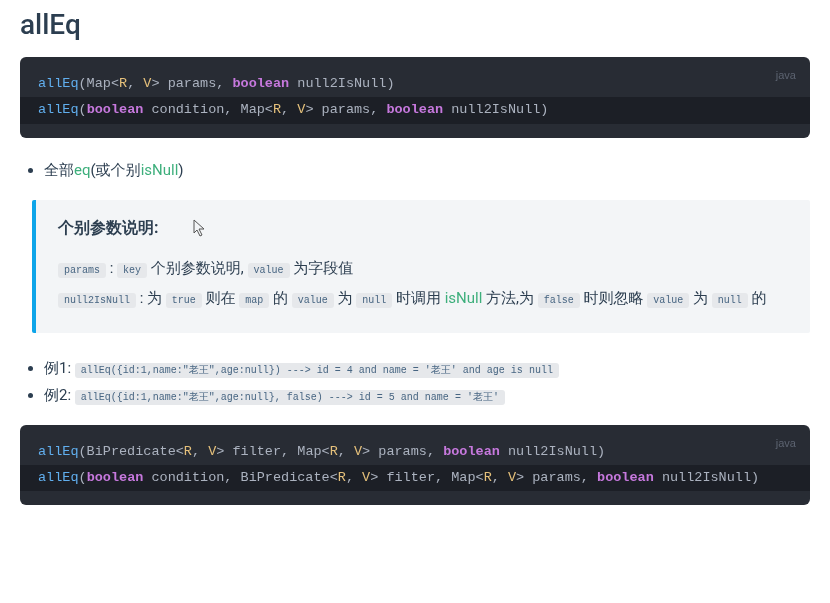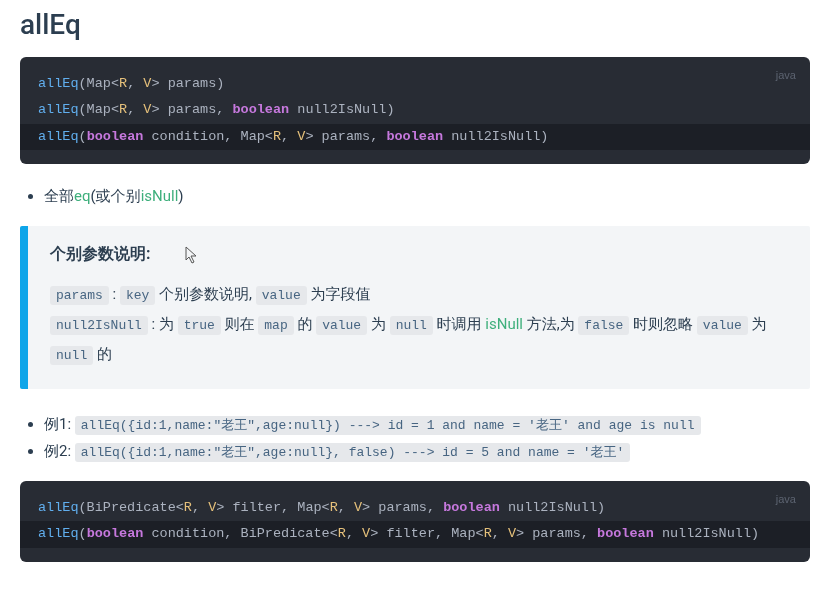--- a/index.html
+++ b/index.html
@@ -55,61 +55,60 @@
   margin-top: 19px;
 }
 ul.bullet li {
   font-size: 15px;
   line-height: 1.8;
   color: #2c3e50;
 }
 .link { color: #3eaf7c; }
 .info-box {
   background: #f3f5f7;
-  border-left: 8px solid #0ea5e9;
+  border-left: 4px solid #0ea5e9;
   padding: 18px 22px 20px 22px;
-  margin: 0 0 22px 0;
+  margin: 0 0 22px 12px;
   border-radius: 2px;
 }
 .info-box h3 {
   font-size: 16px;
   font-weight: 700;
   color: #2c3e50;
   margin-bottom: 14px;
 }
 .info-box p {
   font-size: 15px;
   line-height: 2.0;
   color: #2c3e50;
 }
 code.inline {
   background: #e6e8eb;
   color: #476582;
   padding: 2px 6px;
   border-radius: 3px;
   font-family: "SFMono-Regular", Consolas, "Liberation Mono", Menlo, monospace;
-  font-size: 13px;
+  font-size: 10px;
 }
 .cursor {
   display: inline-block;
   width: 14px;
   height: 18px;
   vertical-align: middle;
   margin-left: 34px;
 }
 .cursor svg { width: 14px; height: 18px; }
 </style>
 </head>
 <body>
 
 <h1>allEq</h1>
 
 <div class="code-block">
   <span class="lang-tag">java</span>
-  <div class="code-line"><span class="tok-fn">allEq</span><span class="tok-ident">(Map&lt;</span><span class="tok-type">R</span><span class="tok-ident">, </span><span class="tok-type">V</span><span class="tok-ident">&gt; params)</span></div>
   <div class="code-line"><span class="tok-fn">allEq</span><span class="tok-ident">(Map&lt;</span><span class="tok-type">R</span><span class="tok-ident">, </span><span class="tok-type">V</span><span class="tok-ident">&gt; params, </span><span class="tok-kw">boolean</span><span class="tok-ident"> null2IsNull)</span></div>
   <div class="code-line hl"><span class="tok-fn">allEq</span><span class="tok-ident">(</span><span class="tok-kw">boolean</span><span class="tok-ident"> condition, Map&lt;</span><span class="tok-type">R</span><span class="tok-ident">, </span><span class="tok-type">V</span><span class="tok-ident">&gt; params, </span><span class="tok-kw">boolean</span><span class="tok-ident"> null2IsNull)</span></div>
 </div>
 
 <ul class="bullet">
   <li><span>全部</span><span class="link">eq</span><span>(或个别</span><span class="link">isNull</span><span>)</span></li>
 </ul>
 
 <div class="info-box">
   <h3><span>个别参数说明:</span><span class="cursor"><svg viewBox="0 0 14 18">
@@ -117,21 +116,21 @@
         </svg></span></h3>
   <p>
     <code class="inline">params</code><span> : </span><code class="inline">key</code><span> 个别参数说明, </span><code class="inline">value</code><span> 为字段值</span>
   </p>
   <p>
     <code class="inline">null2IsNull</code><span> : 为 </span><code class="inline">true</code><span> 则在 </span><code class="inline">map</code><span> 的 </span><code class="inline">value</code><span> 为 </span><code class="inline">null</code><span> 时调用 </span><span class="link">isNull</span><span> 方法,为 </span><code class="inline">false</code><span> 时则忽略 </span><code class="inline">value</code><span> 为 </span><code class="inline">null</code><span> 的</span>
   </p>
 </div>
 
 <ul class="bullet">
-  <li><span>例1: </span><code class="inline"><span>allEq({id:1,name:"老王",age:null})</span><span> ---&gt; </span><span>id = 1 and name = '老王' and age is null</span></code></li>
+  <li><span>例1: </span><code class="inline"><span>allEq({id:1,name:"老王",age:null})</span><span> ---&gt; </span><span>id = 4 and name = '老王' and age is null</span></code></li>
   <li><span>例2: </span><code class="inline"><span>allEq({id:1,name:"老王",age:null}, false)</span><span> ---&gt; </span><span>id = 5 and name = '老王'</span></code></li>
 </ul>
 
 <div class="code-block">
   <span class="lang-tag">java</span>
   <div class="code-line"><span class="tok-fn">allEq</span><span class="tok-ident">(BiPredicate&lt;</span><span class="tok-type">R</span><span class="tok-ident">, </span><span class="tok-type">V</span><span class="tok-ident">&gt; filter, Map&lt;</span><span class="tok-type">R</span><span class="tok-ident">, </span><span class="tok-type">V</span><span class="tok-ident">&gt; params, </span><span class="tok-kw">boolean</span><span class="tok-ident"> null2IsNull)</span></div>
   <div class="code-line hl"><span class="tok-fn">allEq</span><span class="tok-ident">(</span><span class="tok-kw">boolean</span><span class="tok-ident"> condition, BiPredicate&lt;</span><span class="tok-type">R</span><span class="tok-ident">, </span><span class="tok-type">V</span><span class="tok-ident">&gt; filter, Map&lt;</span><span class="tok-type">R</span><span class="tok-ident">, </span><span class="tok-type">V</span><span class="tok-ident">&gt; params, </span><span class="tok-kw">boolean</span><span class="tok-ident"> null2IsNull)</span></div>
 </div>
 
 </body></html>

